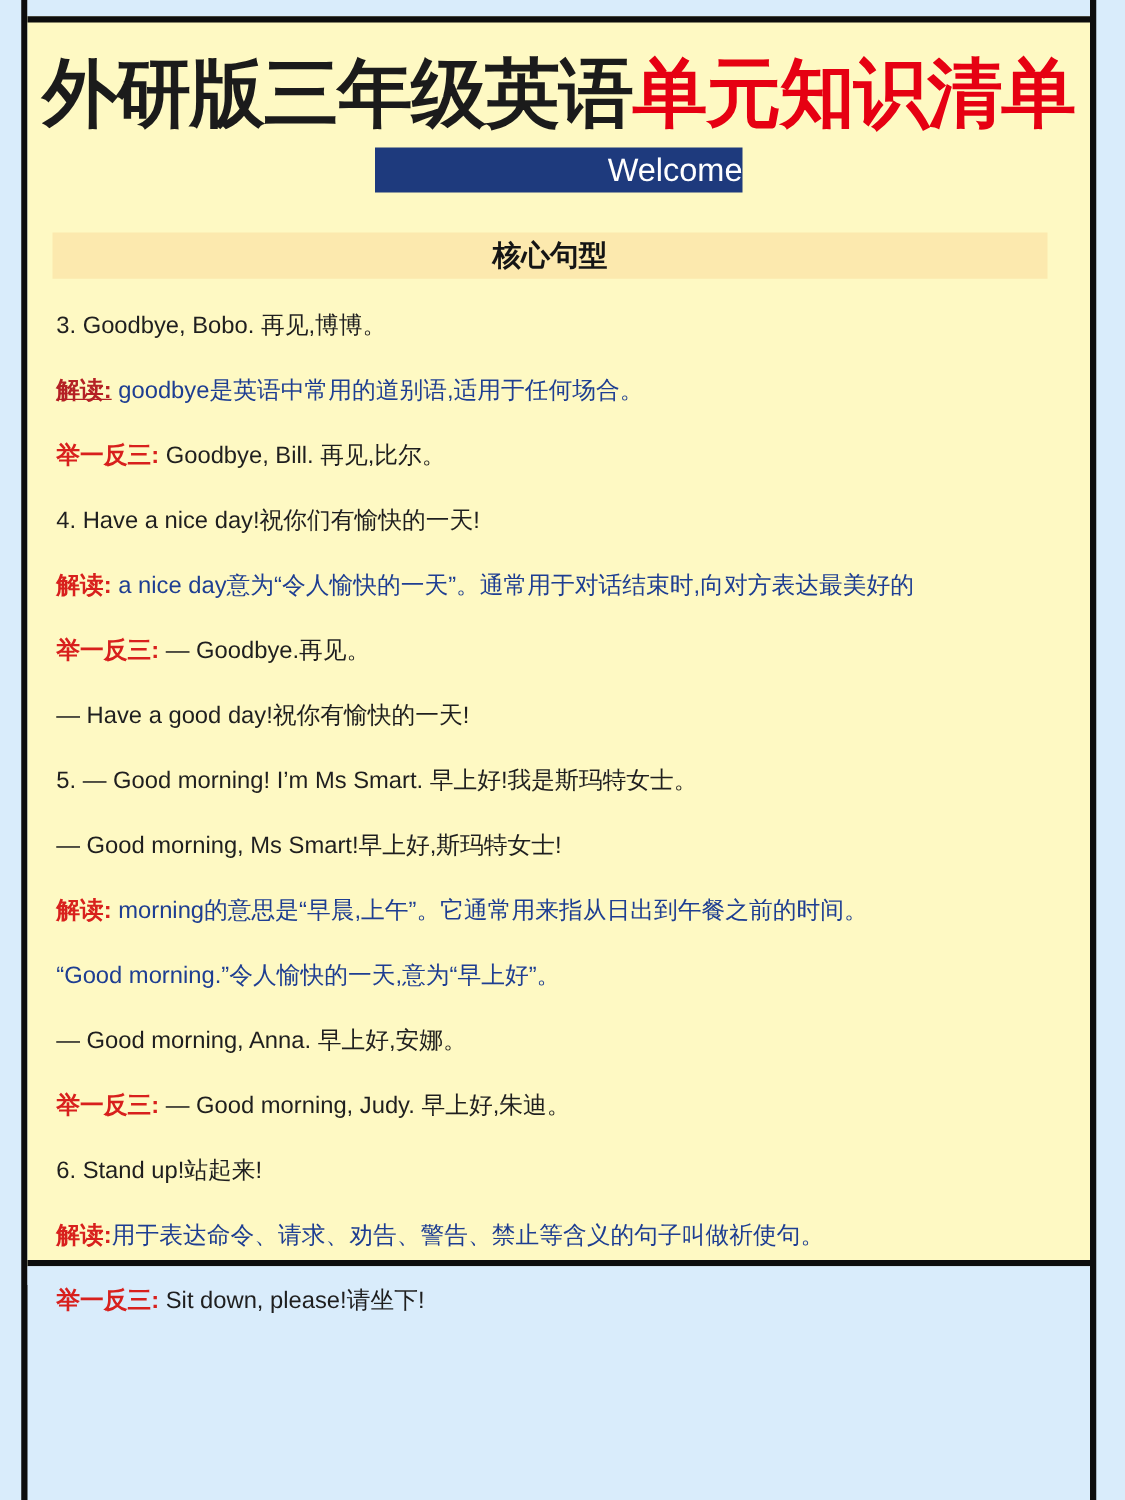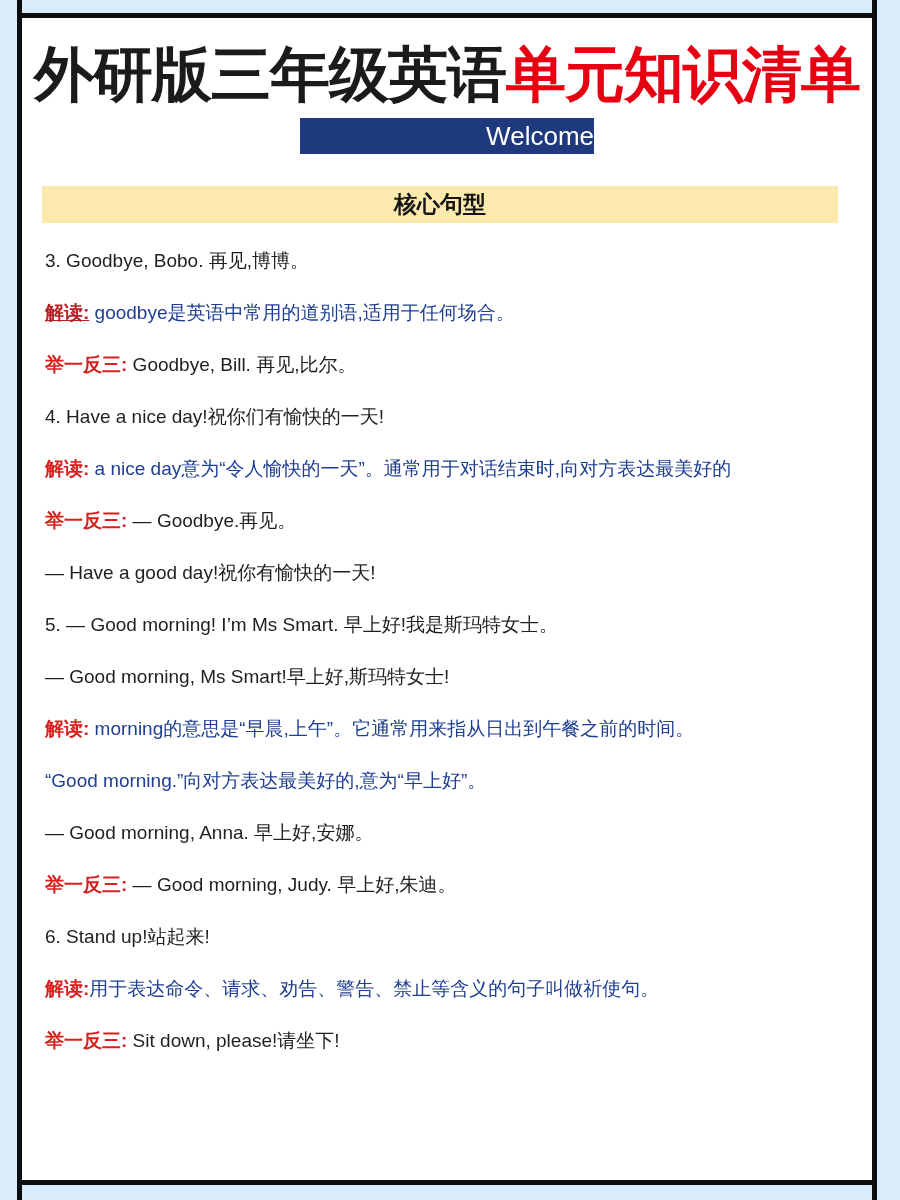--- a/index.html
+++ b/index.html
@@ -22,22 +22,22 @@
   .gap-top {
     height: 13px;
     background: #d9ecfb;
   }
   .gap-bottom {
     height: 15px;
     background: #d9ecfb;
   }
   .card {
     box-sizing: border-box;
-    height: 1172px;
-    background: #ffffff;
+    height: 1000px;
+    background: #fef9c3;
     border-top: 5px solid #0d0d0d;
     border-bottom: 5px solid #0d0d0d;
   }
   .doc-title {
     margin: 22px 0 0 0;
     font-size: 60px;
     line-height: 70px;
     font-weight: bold;
     text-align: center;
     letter-spacing: -1px;
@@ -105,21 +105,21 @@
         <div class="line black"><span>3. Goodbye, Bobo. 再见,博博。</span></div>
         <div class="line blue"><span class="label underline">解读:</span><span> goodbye是英语中常用的道别语,适用于任何场合。</span></div>
         <div class="line black"><span class="label">举一反三:</span><span> Goodbye, Bill. 再见,比尔。</span></div>
         <div class="line black"><span>4. Have a nice day!祝你们有愉快的一天!</span></div>
         <div class="line blue"><span class="label">解读:</span><span> a nice day意为“令人愉快的一天”。通常用于对话结束时,向对方表达最美好的</span></div>
         <div class="line black"><span class="label">举一反三:</span><span> — Goodbye.再见。</span></div>
         <div class="line black"><span>— Have a good day!祝你有愉快的一天!</span></div>
         <div class="line black"><span>5. — Good morning! I’m Ms Smart. 早上好!我是斯玛特女士。</span></div>
         <div class="line black"><span>— Good morning, Ms Smart!早上好,斯玛特女士!</span></div>
         <div class="line blue"><span class="label">解读:</span><span> morning的意思是“早晨,上午”。它通常用来指从日出到午餐之前的时间。</span></div>
-        <div class="line blue"><span>“Good morning.”向对方表达最美好的,意为“早上好”。</span></div>
+        <div class="line blue"><span>“Good morning.”令人愉快的一天,意为“早上好”。</span></div>
         <div class="line black"><span>— Good morning, Anna. 早上好,安娜。</span></div>
         <div class="line black"><span class="label">举一反三:</span><span> — Good morning, Judy. 早上好,朱迪。</span></div>
         <div class="line black"><span>6. Stand up!站起来!</span></div>
         <div class="line blue"><span class="label">解读:</span><span>用于表达命令、请求、劝告、警告、禁止等含义的句子叫做祈使句。</span></div>
         <div class="line black"><span class="label">举一反三:</span><span> Sit down, please!请坐下!</span></div>
       </div>
 
   </div>
   <div class="gap-bottom"></div>
 </div>

